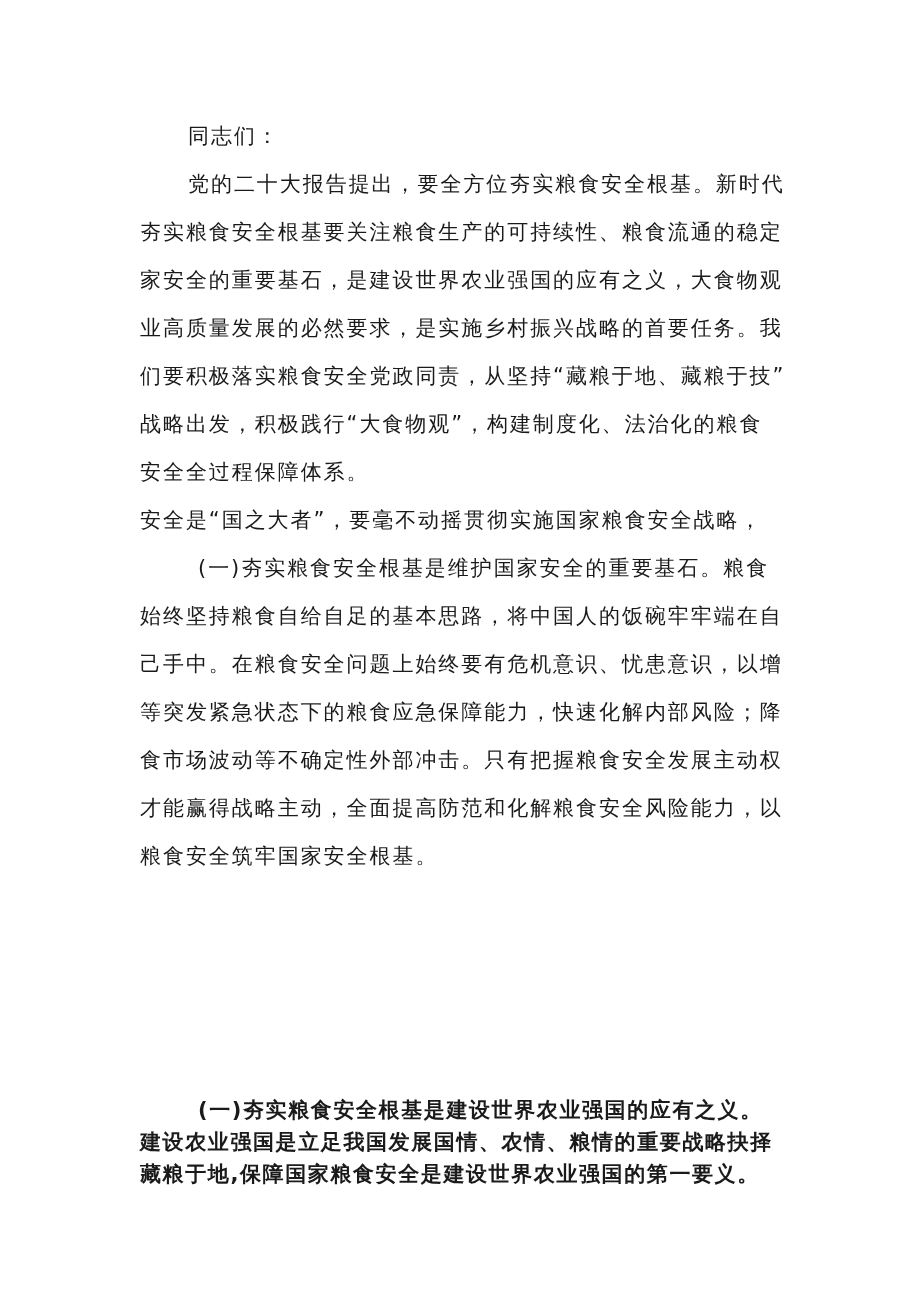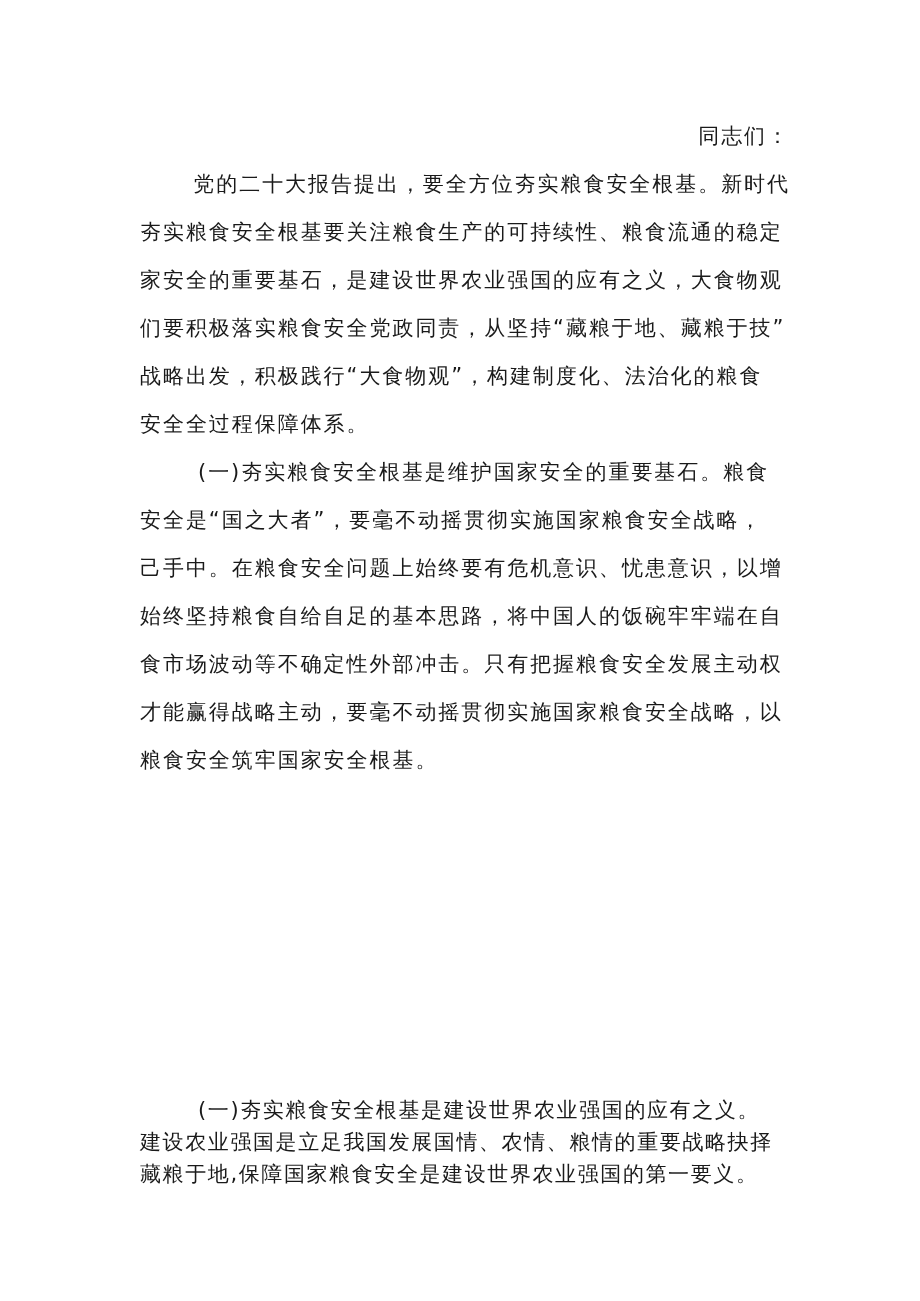--- a/index.html
+++ b/index.html
@@ -22,59 +22,62 @@
       width: 650px;
     }
     .line {
       display: block;
       height: 48px;
       line-height: 48px;
       font-size: 21px;
       letter-spacing: 1.95px;
       white-space: nowrap;
     }
-    .indent { padding-left: 48px; text-align: right; }
+    .indent { padding-left: 48px; }
     .indent-sub { padding-left: 58px; }
     .tight-block {
       position: absolute;
       left: 140px;
       top: 1094px;
       width: 660px;
     }
     .tight-block .line {
       height: 32px;
       line-height: 32px;
       letter-spacing: 1.6px;
       font-size: 21px;
+      font-weight: bold;
     }
     .tight-block .indent-sub { padding-left: 58px; }
   </style>
 </head>
 <body>
 
 <div class="page">
   <span class="line indent">同志们：</span>
 
   <div>
     <span class="line indent">党的二十大报告提出，要全方位夯实粮食安全根基。新时代</span>
     <span class="line">夯实粮食安全根基要关注粮食生产的可持续性、粮食流通的稳定</span>
     <span class="line">家安全的重要基石，是建设世界农业强国的应有之义，大食物观</span>
+    <span class="line">业高质量发展的必然要求，是实施乡村振兴战略的首要任务。我</span>
     <span class="line">们要积极落实粮食安全党政同责，从坚持“藏粮于地、藏粮于技”</span>
     <span class="line">战略出发，积极践行“大食物观”，构建制度化、法治化的粮食</span>
     <span class="line">安全全过程保障体系。</span>
   </div>
 
 
   <div>
+    <span class="line">安全是“国之大者”，要毫不动摇贯彻实施国家粮食安全战略，</span>
     <span class="line indent-sub">(一)夯实粮食安全根基是维护国家安全的重要基石。粮食</span>
-    <span class="line">安全是“国之大者”，要毫不动摇贯彻实施国家粮食安全战略，</span>
+    <span class="line">始终坚持粮食自给自足的基本思路，将中国人的饭碗牢牢端在自</span>
     <span class="line">己手中。在粮食安全问题上始终要有危机意识、忧患意识，以增</span>
-    <span class="line">始终坚持粮食自给自足的基本思路，将中国人的饭碗牢牢端在自</span>
+    <span class="line">等突发紧急状态下的粮食应急保障能力，快速化解内部风险；降</span>
     <span class="line">食市场波动等不确定性外部冲击。只有把握粮食安全发展主动权</span>
-    <span class="line">才能赢得战略主动，要毫不动摇贯彻实施国家粮食安全战略，以</span>
+    <span class="line">才能赢得战略主动，全面提高防范和化解粮食安全风险能力，以</span>
     <span class="line">粮食安全筑牢国家安全根基。</span>
   </div>
 </div>
 
 <div class="tight-block">
   <span class="line indent-sub">(一)夯实粮食安全根基是建设世界农业强国的应有之义。</span>
   <span class="line">建设农业强国是立足我国发展国情、农情、粮情的重要战略抉择</span>
   <span class="line">藏粮于地,保障国家粮食安全是建设世界农业强国的第一要义。</span>
 </div>
 

